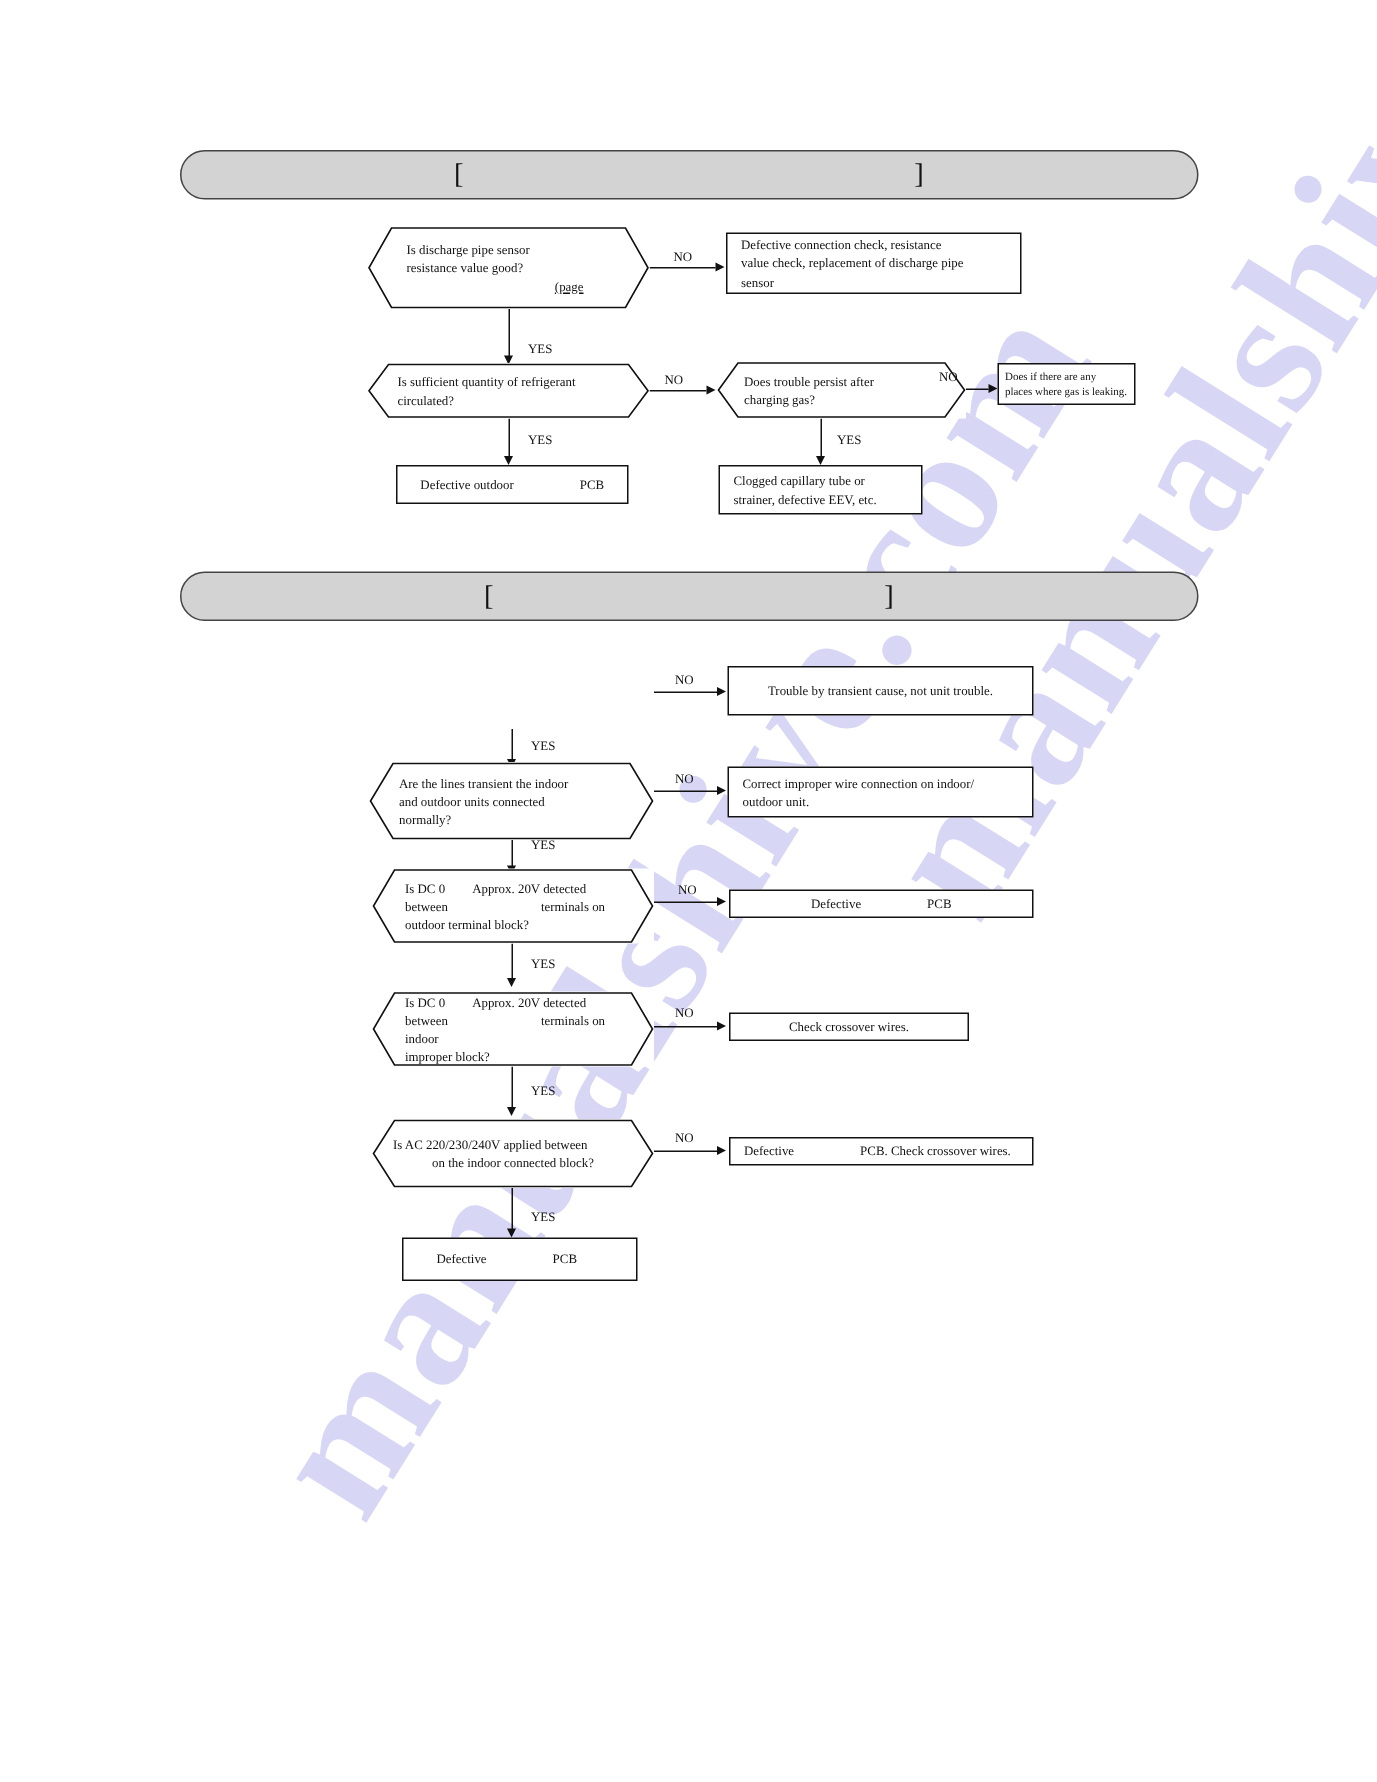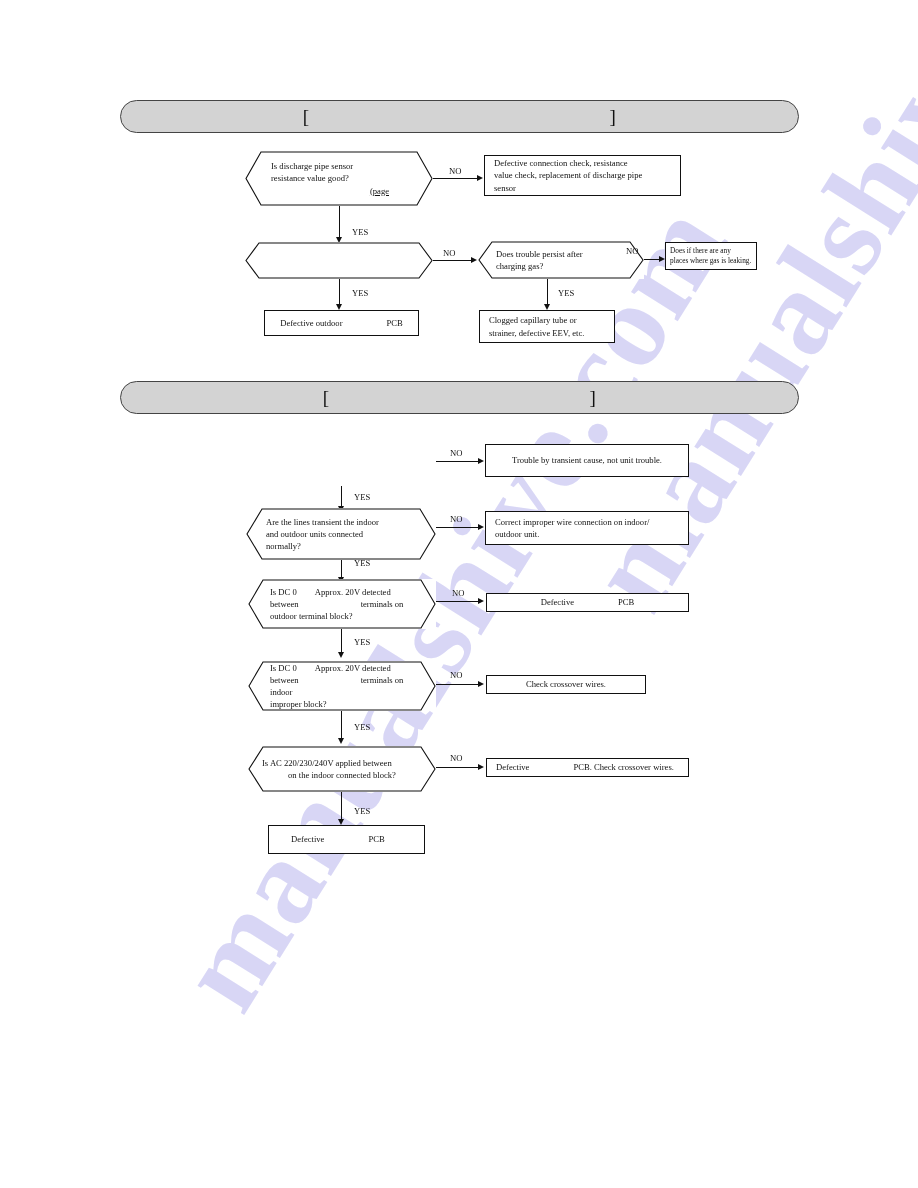--- a/index.html
+++ b/index.html
@@ -226,20 +226,24 @@
   </div>
 
   <div class="conn v" style="left:339px; top:206px; height:33px;"></div>
   <div class="arrow down" style="left:335.5px; top:237px;"></div>
   <div class="edge-label" style="left:352px; top:227px;">YES</div>
 
   <div class="node hex" style="left:245px; top:242px; width:188px; height:37px;">
     <svg class="hex-svg" viewBox="0 0 188 37" preserveAspectRatio="none">
       <polygon points="14,1 174,1 187,18.5 174,36 14,36 1,18.5" fill="#ffffff" stroke="#111111" stroke-width="1.1" vector-effect="non-scaling-stroke"></polygon>
     </svg>
+    <div class="hex-label" style="padding:0 20px;">
+      <span class="ln2">Is sufficient quantity of refrigerant</span>
+      <span class="ln2">circulated?</span>
+    </div>
   </div>
 
   <div class="conn h" style="left:433px; top:260px; width:38px;"></div>
   <div class="arrow right" style="left:471px; top:256.5px;"></div>
   <div class="edge-label" style="left:443px; top:248px;">NO</div>
 
   <div class="node hex" style="left:478px; top:241px; width:166px; height:38px;">
     <svg class="hex-svg" viewBox="0 0 166 38" preserveAspectRatio="none">
       <polygon points="14,1 152,1 165,19 152,37 14,37 1,19" fill="#ffffff" stroke="#111111" stroke-width="1.1" vector-effect="non-scaling-stroke"></polygon>
     </svg>

